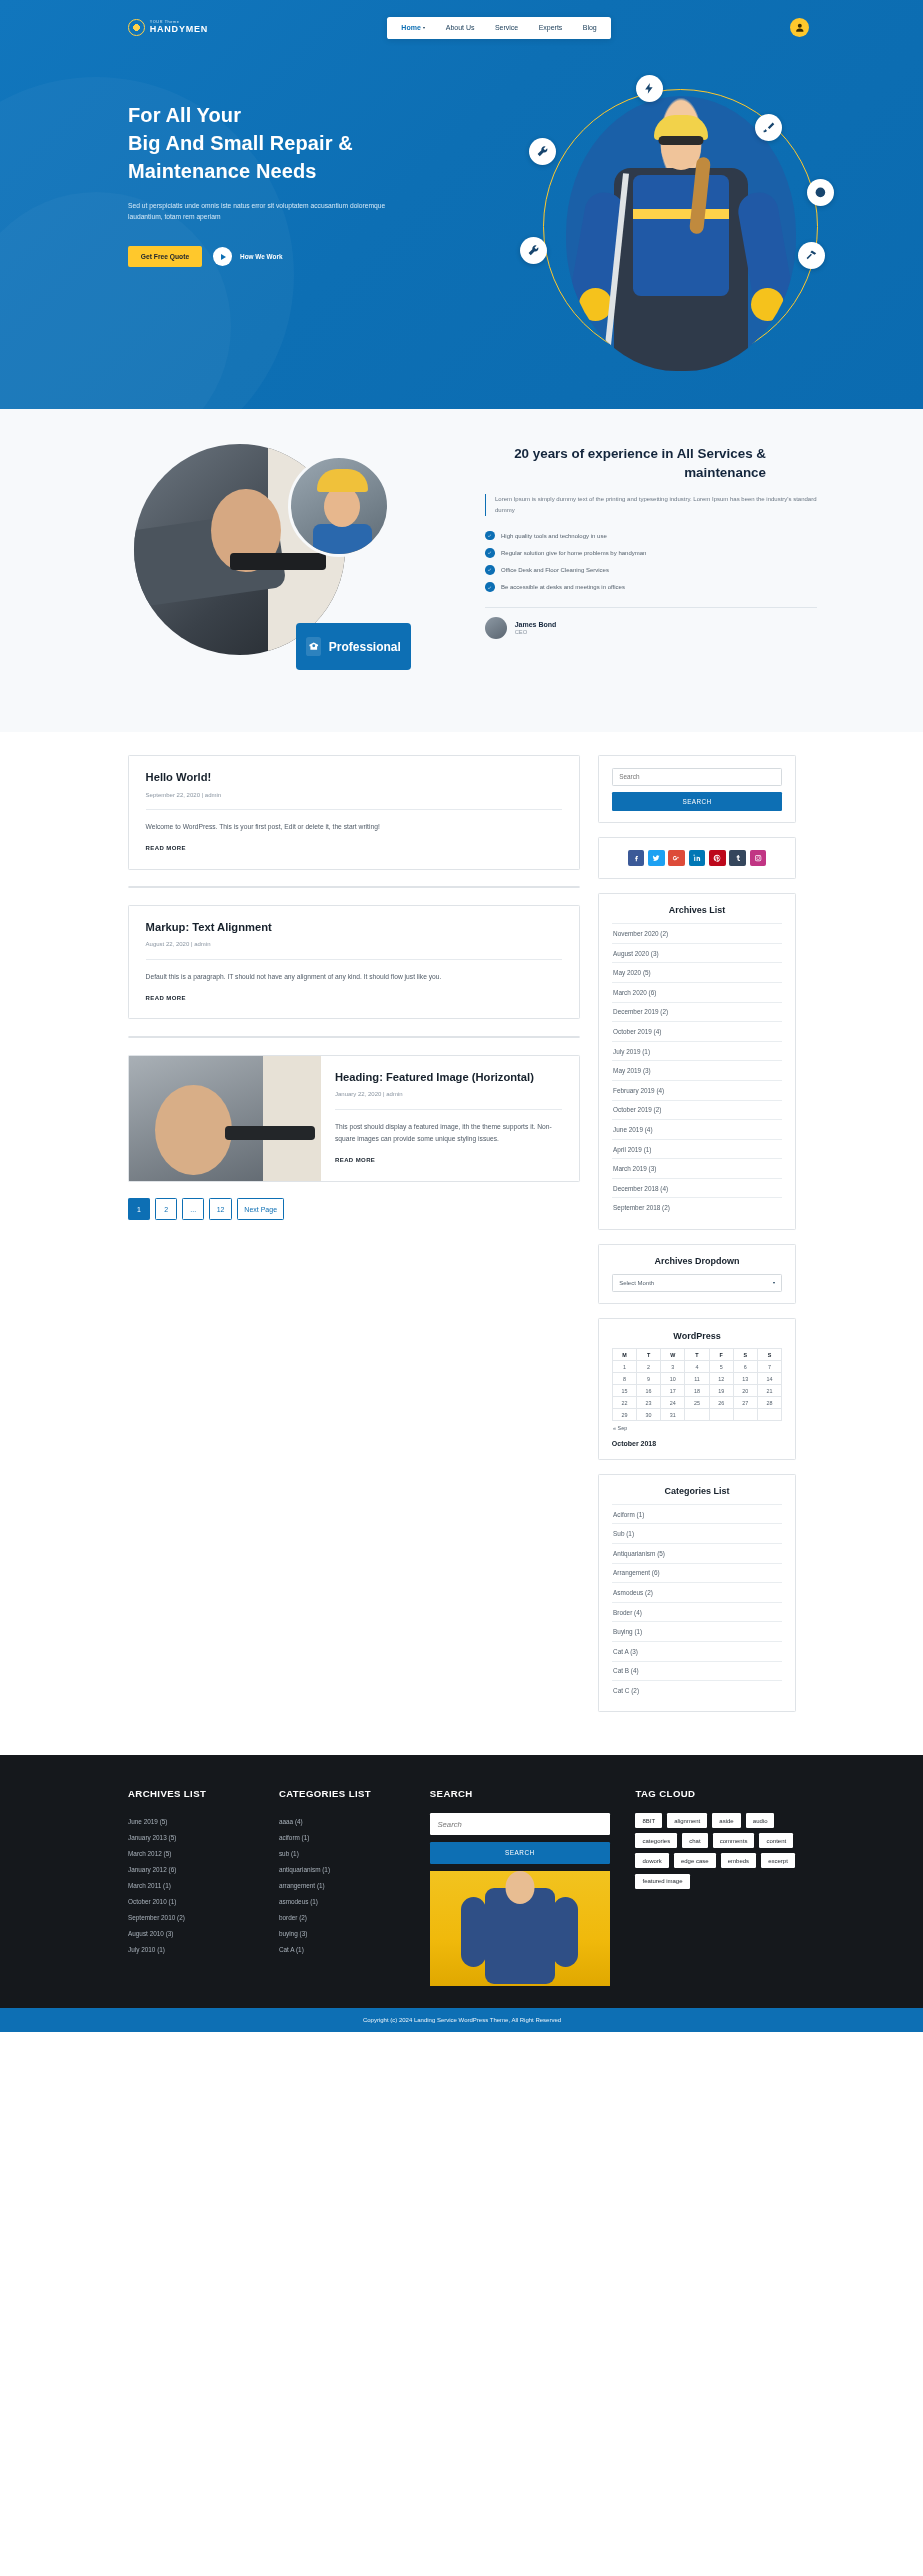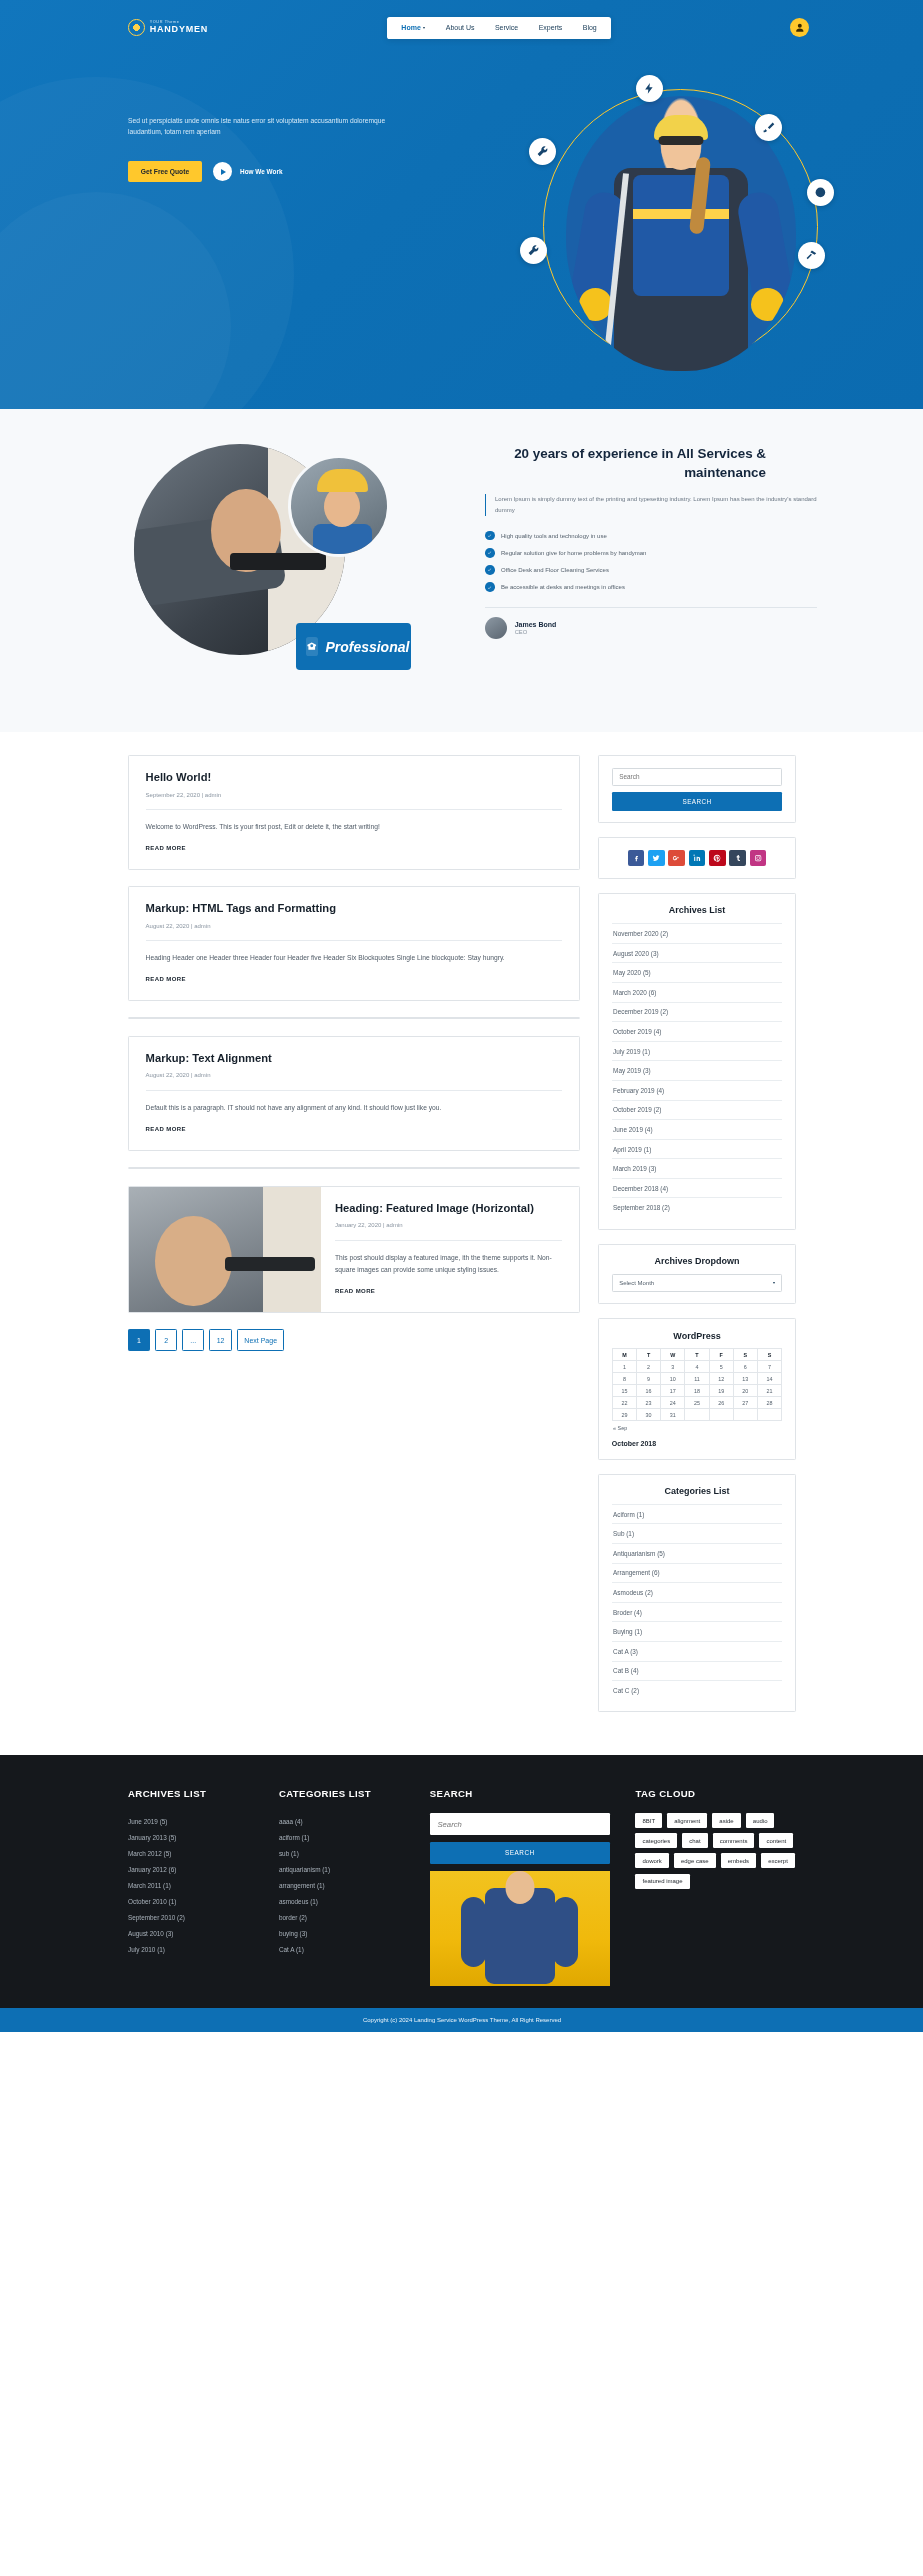--- a/index.html
+++ b/index.html
@@ -147,21 +147,21 @@
   .photo-sub .ps-helmet { position:absolute; left:25.6px; top:11.5px; width:51px;height:23px;border-radius:25.6px 25.6px 3.8px 3.8px; background:#f0c13a; }
   .photo-sub .ps-face { position:absolute; left:33px; top:28px; width:36px;height:41px;border-radius:18px/20.5px; background:#e7b78d; }
   .photo-sub .ps-vest { position:absolute; left:22px; top:66px; width:59px;height:38px;border-radius:7.7px 7.7px 0 0; background:#2a68ad; }
   .pro-badge {
     position:absolute; left:168px; top:185px; width:115px;height:47px;border-radius:3.8px;
     background:#0d6fb4; color:#fff; display:flex;align-items:center; gap:7.7px;
     padding:0 10.2px;
   }
   .pro-badge .pb-ico { width:19px;height:19px;border-radius:2.6px; background:#ffffff22; display:flex;align-items:center;justify-content:center; }
   .pro-badge .pb-ico svg { width:11.5px;height:11.5px; fill:#fff; }
-  .pro-badge .pb-txt { font-size:14px; font-weight:bold;font-style:italic; }
+  .pro-badge .pb-txt { font-size:12px; font-weight:bold; }
 
   .about-text { flex:1; padding-top:6.4px; }
   .about-h2 { font-size:13.4px; line-height:1.42; color:#14263c; font-weight:bold; width:281px;text-align:right; }
   .about-quote {
     margin-top:11.5px; border-left:1.9px solid #0d6fb4; padding-left:9px;
     font-size:6px; color:#6a7683; line-height:1.8; width:332px;
   }
   .feat-list { margin-top:11.5px; }
   .feat-row { display:flex; align-items:center; gap:6.4px; padding:3.8px 0; }
   .chk {
@@ -335,20 +335,25 @@
 
       <div class="user-btn">
         <svg viewBox="0 0 24 24">
             <path d="M12 12a5 5 0 100-10 5 5 0 000 10zm0 2c-5 0-9 2.7-9 6v2h18v-2c0-3.3-4-6-9-6z"></path>
           </svg>
       </div>
     </div>
 
     <div class="hero-body">
       <div class="hero-left">
+        <h1 class="hero-h1">
+          <span>For All Your</span><br>
+          <span>Big And Small Repair &amp;</span><br>
+          <span>Maintenance Needs</span>
+        </h1>
         <p class="hero-p">Sed ut perspiciatis unde omnis iste natus error sit voluptatem accusantium doloremque laudantium, totam rem aperiam</p>
         <div class="hero-cta">
           <button class="btn-quote">Get Free Quote</button>
           <div class="play-wrap">
             <div class="play">
                 <span></span>
               </div>
             <div class="how-txt">How We Work</div>
           </div>
         </div>
@@ -486,27 +491,20 @@
   <div class="posts">
 
     <article class="card">
       <h2 class="post-title">Hello World!</h2>
       <div class="post-meta">September 22, 2020 | admin</div>
       <div class="post-sep"></div>
       <p class="post-excerpt">Welcome to WordPress. This is your first post, Edit or delete it, the start writing!</p>
       <a class="read-more">READ MORE</a>
     </article>
 
-    <article class="card">
-      <h2 class="post-title">Markup: HTML Tags and Formatting</h2>
-      <div class="post-meta">August 22, 2020 | admin</div>
-      <div class="post-sep"></div>
-      <p class="post-excerpt">Heading Header one Header three Header four Header five Header Six Blockquotes Single Line blockquote: Stay hungry.</p>
-      <a class="read-more">READ MORE</a>
-    </article>
 
     <article class="card with-img">
       <div class="card-thumb">
         <div class="th-a">
           <div class="t-pipe"></div>
           <div class="t-person"></div>
           <div class="t-head"></div>
           <div class="t-helmet"></div>
           <div class="t-person2"></div>
           <div class="t-head2"></div>

